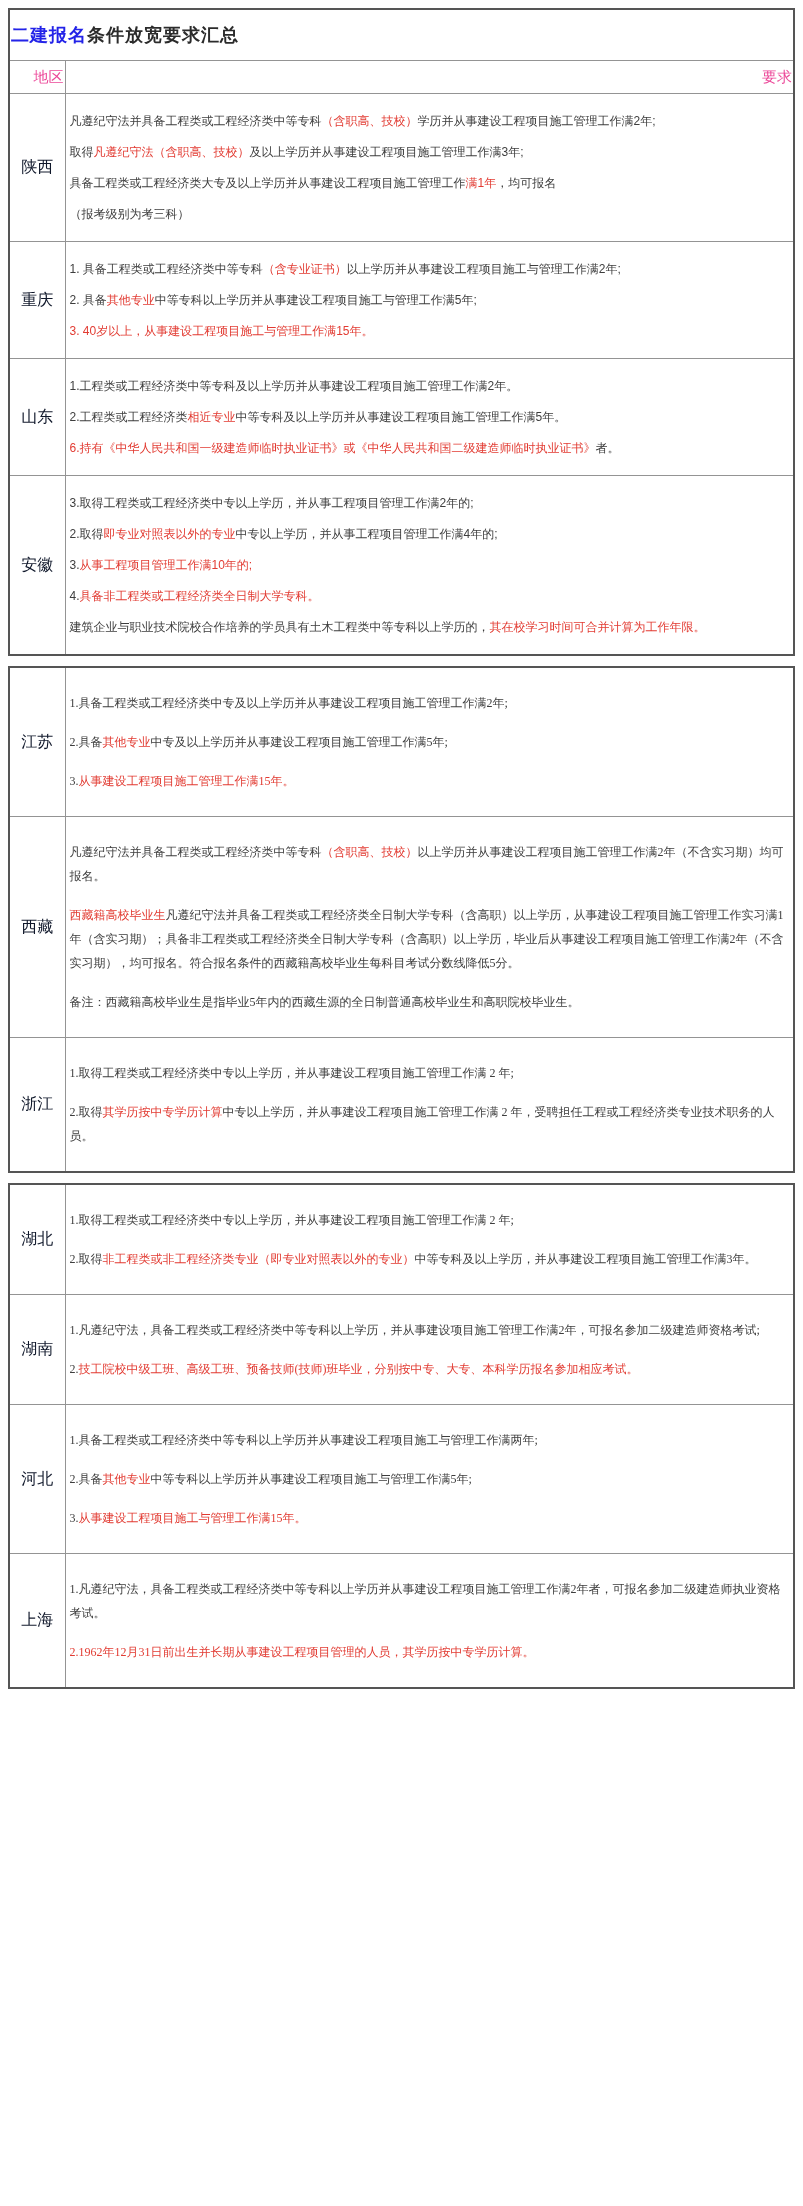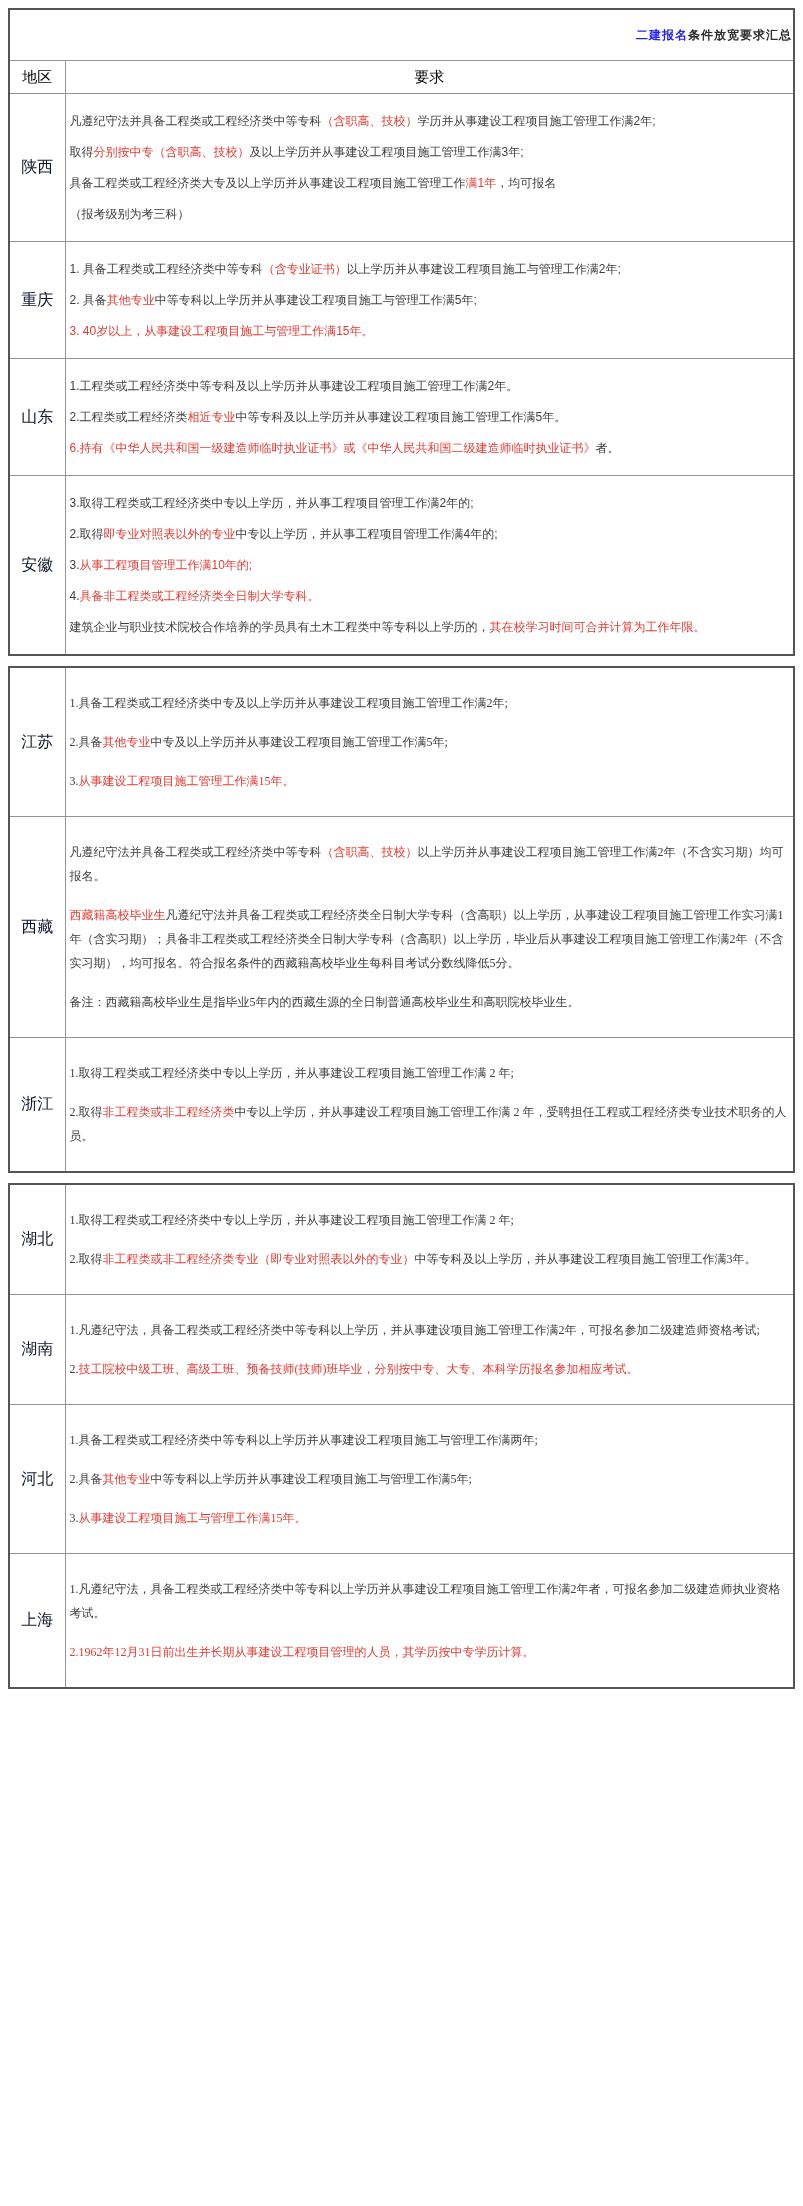--- a/index.html
+++ b/index.html
@@ -18,35 +18,35 @@
     border-collapse: collapse;
     border: 2px solid #555555;
     margin: 0 0 10px 0;
     table-layout: fixed;
   }
   table.sheet th, table.sheet td {
     border: 1px solid #949494;
   }
   .title-cell {
     height: 48px;
-    text-align: right;
+    text-align: left;
     vertical-align: middle;
-    font-size: 12px;
+    font-size: 18px;
     font-weight: bold;
     color: #2b2b2b;
     letter-spacing: 1px;
   }
   .title-cell .t-blue { color: var(--blue, #2323e8); }
   tr.colhead th {
     height: 30px;
     font-weight: normal;
     font-size: 15px;
-    text-align: center;
+    text-align: right;
     vertical-align: middle;
-    color: #000000;
+    color: #ec4899;
   }
   col.region-col { width: 56px; }
   td.region {
     text-align: center;
     vertical-align: middle;
     font-size: 16px;
     padding: 4px 2px;
     color: #0f172a;
     word-break: break-all;
   }
@@ -82,21 +82,21 @@
       <tr class="colhead">
         <th>地区</th>
         <th>要求</th>
       </tr>
     </thead>
     <tbody>
         <tr>
           <td class="region">陕西</td>
           <td class="req">
             <p><span>凡遵纪守法并具备工程类或工程经济类中等专科</span><span class="red">（含职高、技校）</span><span>学历并从事建设工程项目施工管理工作满2年;</span></p>
-            <p><span>取得</span><span class="red">分别按中专（含职高、技校）</span><span>及以上学历并从事建设工程项目施工管理工作满3年;</span></p>
+            <p><span>取得</span><span class="red">凡遵纪守法（含职高、技校）</span><span>及以上学历并从事建设工程项目施工管理工作满3年;</span></p>
             <p><span>具备工程类或工程经济类大专及以上学历并从事建设工程项目施工管理工作</span><span class="red">满1年</span><span>，均可报名</span></p>
             <p><span>（报考级别为考三科）</span></p>
           </td>
         </tr>
         <tr>
           <td class="region">重庆</td>
           <td class="req">
             <p><span>1. 具备工程类或工程经济类中等专科</span><span class="red">（含专业证书）</span><span>以上学历并从事建设工程项目施工与管理工作满2年;</span></p>
             <p><span>2. 具备</span><span class="red">其他专业</span><span>中等专科以上学历并从事建设工程项目施工与管理工作满5年;</span></p>
             <p><span class="red">3. 40岁以上，从事建设工程项目施工与管理工作满15年。</span></p>
@@ -142,21 +142,21 @@
           <td class="req">
             <p><span>凡遵纪守法并具备工程类或工程经济类中等专科</span><span class="red">（含职高、技校）</span><span>以上学历并从事建设工程项目施工管理工作满2年（不含实习期）均可报名。</span></p>
             <p><span class="red">西藏籍高校毕业生</span><span>凡遵纪守法并具备工程类或工程经济类全日制大学专科（含高职）以上学历，从事建设工程项目施工管理工作实习满1年（含实习期）；具备非工程类或工程经济类全日制大学专科（含高职）以上学历，毕业后从事建设工程项目施工管理工作满2年（不含实习期），均可报名。符合报名条件的西藏籍高校毕业生每科目考试分数线降低5分。</span></p>
             <p><span>备注：西藏籍高校毕业生是指毕业5年内的西藏生源的全日制普通高校毕业生和高职院校毕业生。</span></p>
           </td>
         </tr>
         <tr>
           <td class="region">浙江</td>
           <td class="req">
             <p><span>1.取得工程类或工程经济类中专以上学历，并从事建设工程项目施工管理工作满 2 年;</span></p>
-            <p><span>2.取得</span><span class="red">非工程类或非工程经济类</span><span>中专以上学历，并从事建设工程项目施工管理工作满 2 年，受聘担任工程或工程经济类专业技术职务的人员。</span></p>
+            <p><span>2.取得</span><span class="red">其学历按中专学历计算</span><span>中专以上学历，并从事建设工程项目施工管理工作满 2 年，受聘担任工程或工程经济类专业技术职务的人员。</span></p>
           </td>
         </tr>
       </tbody>
   </table>
 
   <table class="sheet">
     <colgroup>
         <col class="region-col">
         <col>
       </colgroup>

